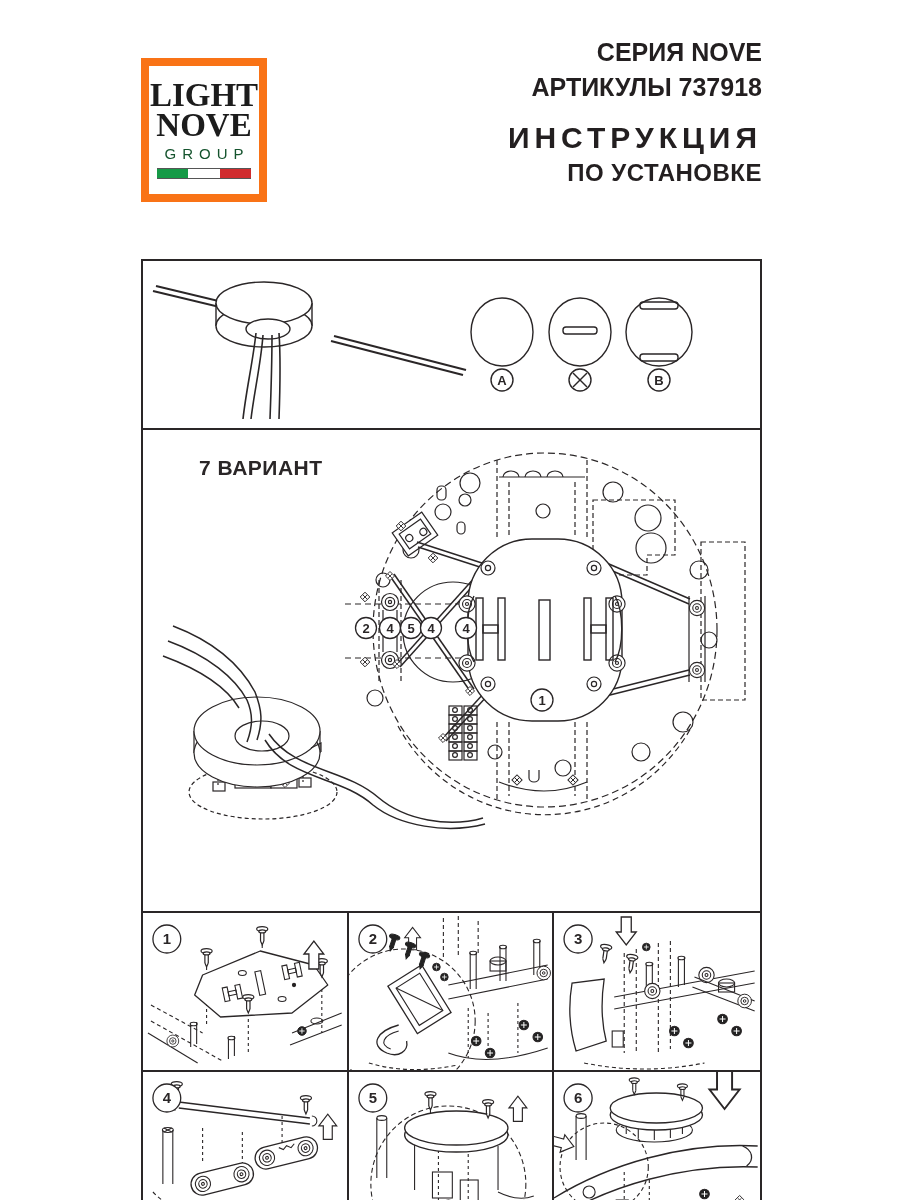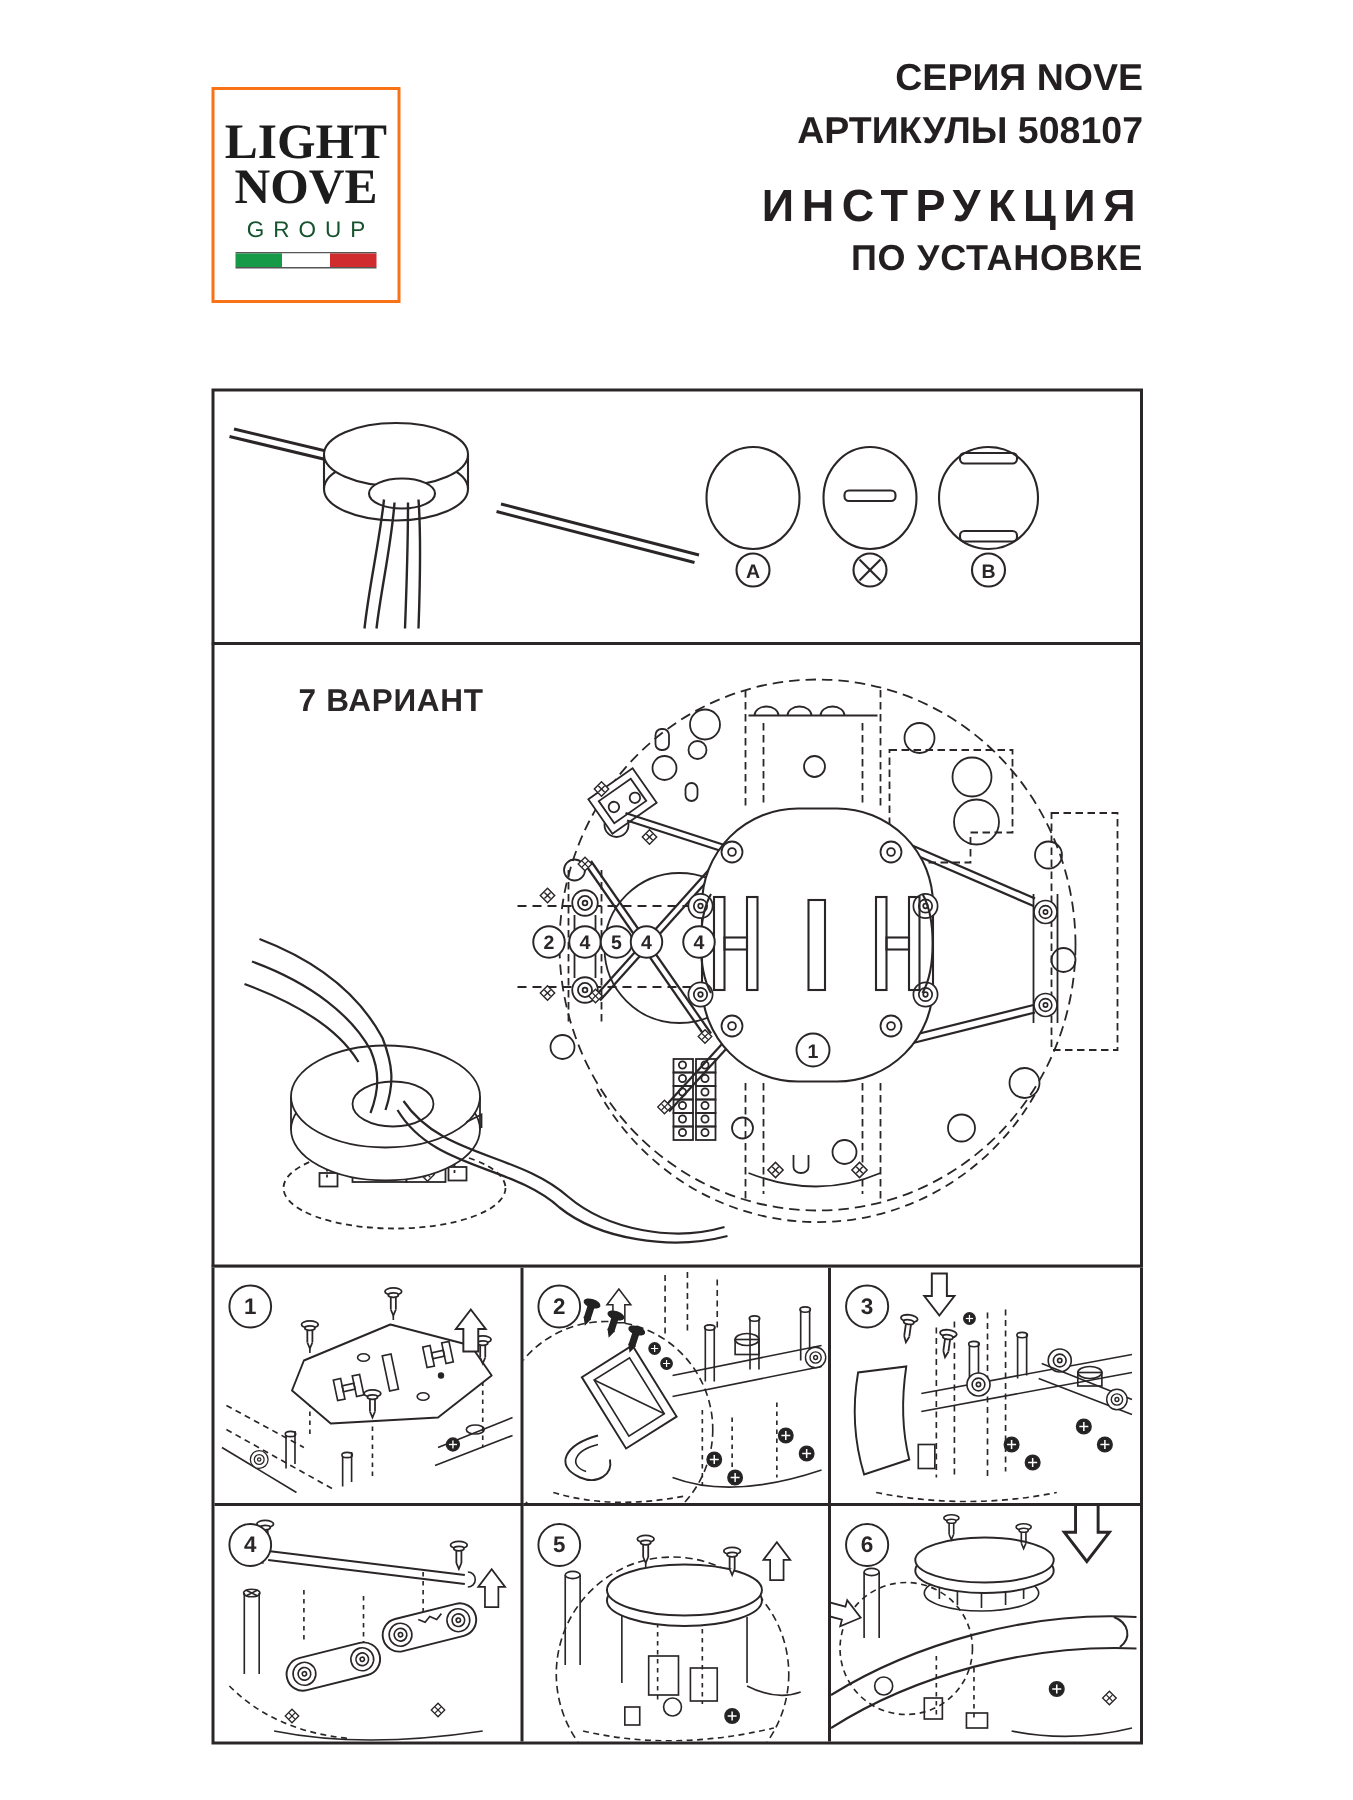--- a/index.html
+++ b/index.html
@@ -2,37 +2,37 @@
 <html><head>
 <meta charset="utf-8">
 <style>
   html,body{margin:0;padding:0;background:#ffffff;}
   .page{position:relative;width:902px;height:1200px;background:#fff;overflow:hidden;
         font-family:"Liberation Sans",sans-serif;color:#2a2627;}
   svg{display:block;}
   svg text{font-family:"Liberation Sans",sans-serif;font-weight:bold;fill:#2a2627;}
   
   .logo-box{position:absolute;left:141px;top:58px;width:126px;height:144px;
-            border:2px solid #f97316;box-sizing:border-box;display:flex;flex-direction:column;
+            border:8px solid #f97316;box-sizing:border-box;display:flex;flex-direction:column;
             align-items:center;justify-content:center;}
   .logo-word{font-family:"Liberation Serif",serif;font-weight:bold;font-size:33px;line-height:.88;
              letter-spacing:0;color:#1c1c1c;}
   .logo-group{font-size:15px;letter-spacing:6px;margin:5px 0 0 6px;color:#14532d;}
   .logo-flag{display:flex;width:94px;height:9px;margin-top:6px;border-top:1px solid #555;border-bottom:1px solid #555;}
   .logo-flag div{flex:1;}
   .titles{position:absolute;left:380px;right:140px;top:40px;text-align:right;font-weight:bold;color:#231f20;}
   .t-small{font-size:25px;line-height:1.0;}
   .t-small + .t-small{margin-top:10px;}
   .t-big1{font-size:30px;letter-spacing:5px;margin-top:21px;}
   .t-big2{font-size:24px;letter-spacing:.5px;margin-top:4px;}
   
   .content{position:absolute;left:141px;top:259px;width:621px;}
   .panel{border:2px solid #2a2627;box-sizing:border-box;background:#fff;position:relative;}
   .panel1{height:171px;}
-  .panel2{height:417px;margin-top:-2px;}
+  .panel2{height:485px;margin-top:-2px;}
   .variant-title{position:absolute;left:56px;top:26px;font-size:21px;font-weight:bold;letter-spacing:.5px;}
   .grid{margin-top:-2px;border:2px solid #2a2627;box-sizing:border-box;display:grid;
         grid-template-columns:1fr 1fr 1fr;background:#fff;}
   .cell{height:157px;border-right:2px solid #2a2627;border-bottom:2px solid #2a2627;box-sizing:content-box;}
   .cell:nth-child(3n){border-right:none;}
   .cell:nth-child(n+4){border-bottom:none;}
   .cell svg{width:100%;height:100%;}
 </style>
 </head>
 <body>
@@ -80,21 +80,21 @@
     <div class="logo-group">GROUP</div>
     <div class="logo-flag">
       <div style="background:#169a47"></div>
         <div style="background:#ffffff"></div>
         <div style="background:#d02c2f"></div>
     </div>
   </div>
 
   <div class="titles">
     <div class="t-small">СЕРИЯ NOVE</div>
-    <div class="t-small">АРТИКУЛЫ 508107</div>
+    <div class="t-small">АРТИКУЛЫ 737918</div>
     <div class="t-big1">ИНСТРУКЦИЯ</div>
     <div class="t-big2">ПО УСТАНОВКЕ</div>
   </div>
 
   <div class="content">
 
     <div class="panel panel1">
       <svg viewBox="0 0 617 167" preserveAspectRatio="none">
         <g stroke="#2a2627" fill="none" stroke-width="1.4">
 

